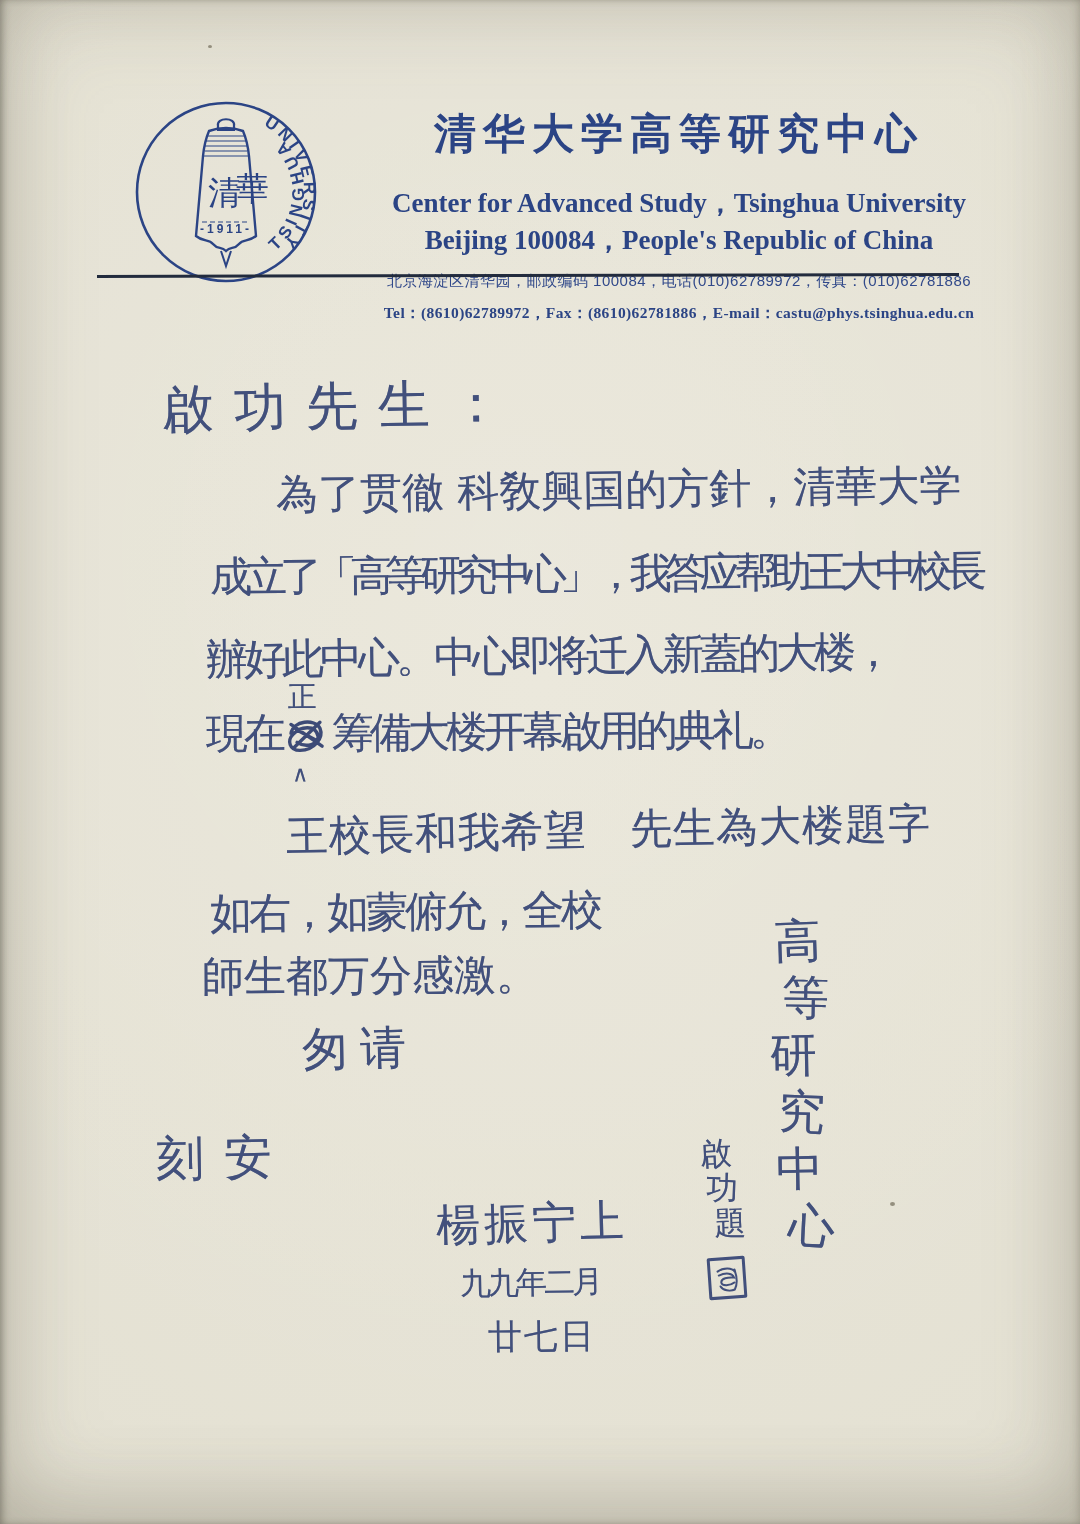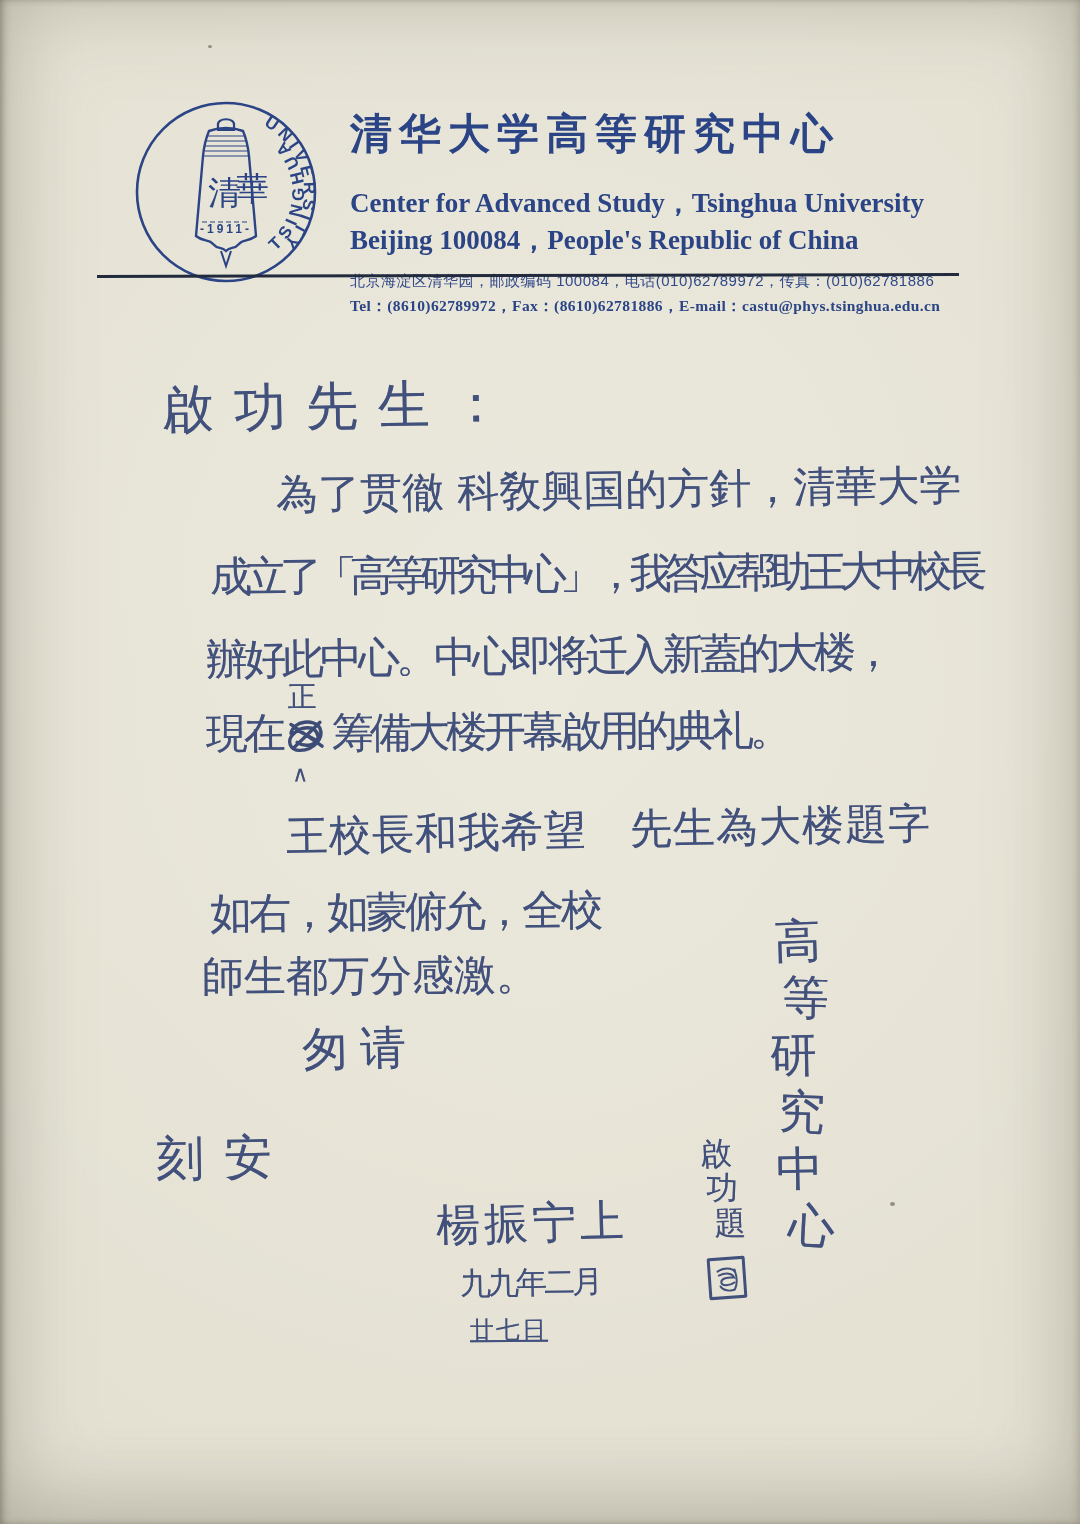--- a/index.html
+++ b/index.html
@@ -14,48 +14,48 @@
       radial-gradient(ellipse 160% 130% at 50% 45%, #e9e6d9 0%, #e4e1d3 50%, #ddd9ca 80%, #d1ceba 100%);
     box-shadow:
       inset 0 0 95px rgba(110,105,85,0.28),
       inset 0 -28px 70px rgba(100,95,75,0.18),
       inset 5px 0 8px -3px rgba(45,45,35,0.45),
       inset -4px 0 10px -3px rgba(90,85,70,0.30);
   }
   
   .logo{position:absolute;left:132px;top:96px;width:188px;height:192px;}
   .head-text{
-    position:absolute;left:350px;top:106px;width:622px;
-    color:#2b4485;
+    position:absolute;left:368px;top:106px;width:622px;
+    text-align:center;color:#2b4485;
   }
   .org-cn{font-size:42px;font-weight:700;letter-spacing:7px;white-space:nowrap;}
   .org-en{font-family:"Liberation Serif",serif;font-weight:700;font-size:27px;margin-top:23px;white-space:nowrap;}
   .addr-en{font-family:"Liberation Serif",serif;font-weight:700;font-size:27px;margin-top:1px;white-space:nowrap;}
   .addr-cn{font-size:15px;margin-top:14px;letter-spacing:0.5px;color:#31498a;white-space:nowrap;}
-  .contact{font-family:"Liberation Serif",serif;font-weight:700;font-size:15.5px;margin-top:5px;letter-spacing:0.4px;color:#2b4485;white-space:nowrap;}
+  .contact{font-family:"Liberation Serif",serif;font-weight:700;font-size:15.5px;margin-top:12px;letter-spacing:0.4px;color:#2b4485;white-space:nowrap;}
   .rule{position:absolute;left:97px;top:274px;width:862px;height:3px;background:#222b3d;transform:rotate(-0.12deg);}
   
   .hw{
     position:absolute;color:#42507c;white-space:nowrap;
     font-family:"DejaVu Sans",sans-serif;
     text-shadow:0 0 0.6px rgba(66,80,124,0.55);
   }
   .sal      {left:162px;top:372px;font-size:52px;letter-spacing:20px;transform:rotate(-1deg);}
   .l1       {left:276px;top:462px;font-size:42px;letter-spacing:0px;transform:rotate(-0.8deg);}
   .l2       {left:210px;top:546px;font-size:42px;letter-spacing:-7px;transform:rotate(-0.5deg);}
   .l3       {left:206px;top:628px;font-size:42px;letter-spacing:-4px;transform:rotate(-0.7deg);}
   .l4       {left:206px;top:704px;font-size:42px;letter-spacing:-4px;transform:rotate(-0.4deg);}
   .p2l1     {left:286px;top:802px;font-size:42px;letter-spacing:1px;transform:rotate(-1.2deg);}
   .p2l2     {left:210px;top:884px;font-size:42px;letter-spacing:-3px;transform:rotate(-0.6deg);}
   .p2l3     {left:202px;top:948px;font-size:42px;letter-spacing:0px;transform:rotate(-0.3deg);}
   .close1   {left:302px;top:1018px;font-size:46px;letter-spacing:12px;transform:rotate(-1deg);}
   .close2   {left:156px;top:1126px;font-size:48px;letter-spacing:20px;transform:rotate(-1deg);}
   .sig      {left:436px;top:1194px;font-size:44px;letter-spacing:4px;transform:rotate(-1.5deg);}
   .date1    {left:460px;top:1262px;font-size:31px;letter-spacing:-3px;transform:rotate(-1deg);}
-  .date2    {left:470px;top:1314px;font-size:24px;letter-spacing:2px;transform:rotate(-0.5deg);text-decoration:underline;}
+  .date2    {left:488px;top:1314px;font-size:34px;letter-spacing:2px;transform:rotate(-0.5deg);}
   
   .ins-wrap{display:inline-block;position:relative;width:50px;height:46px;vertical-align:-8px;}
   .ins-above{position:absolute;top:-32px;left:6px;font-size:29px;letter-spacing:0;color:#42507c;}
   .ins-caret{position:absolute;top:52px;left:10px;font-size:22px;letter-spacing:0;color:#42507c;}
   .blob-svg{position:absolute;left:2px;top:2px;}
   
   .v-col{position:absolute;left:768px;top:912px;display:flex;flex-direction:column;color:#42507c;
          font-family:"DejaVu Sans",sans-serif;text-shadow:0 0 0.6px rgba(66,80,124,0.55);}
   .v-col span{font-size:47px;line-height:57px;}
   .attr-col{position:absolute;left:700px;top:1136px;display:flex;flex-direction:column;color:#42507c;

